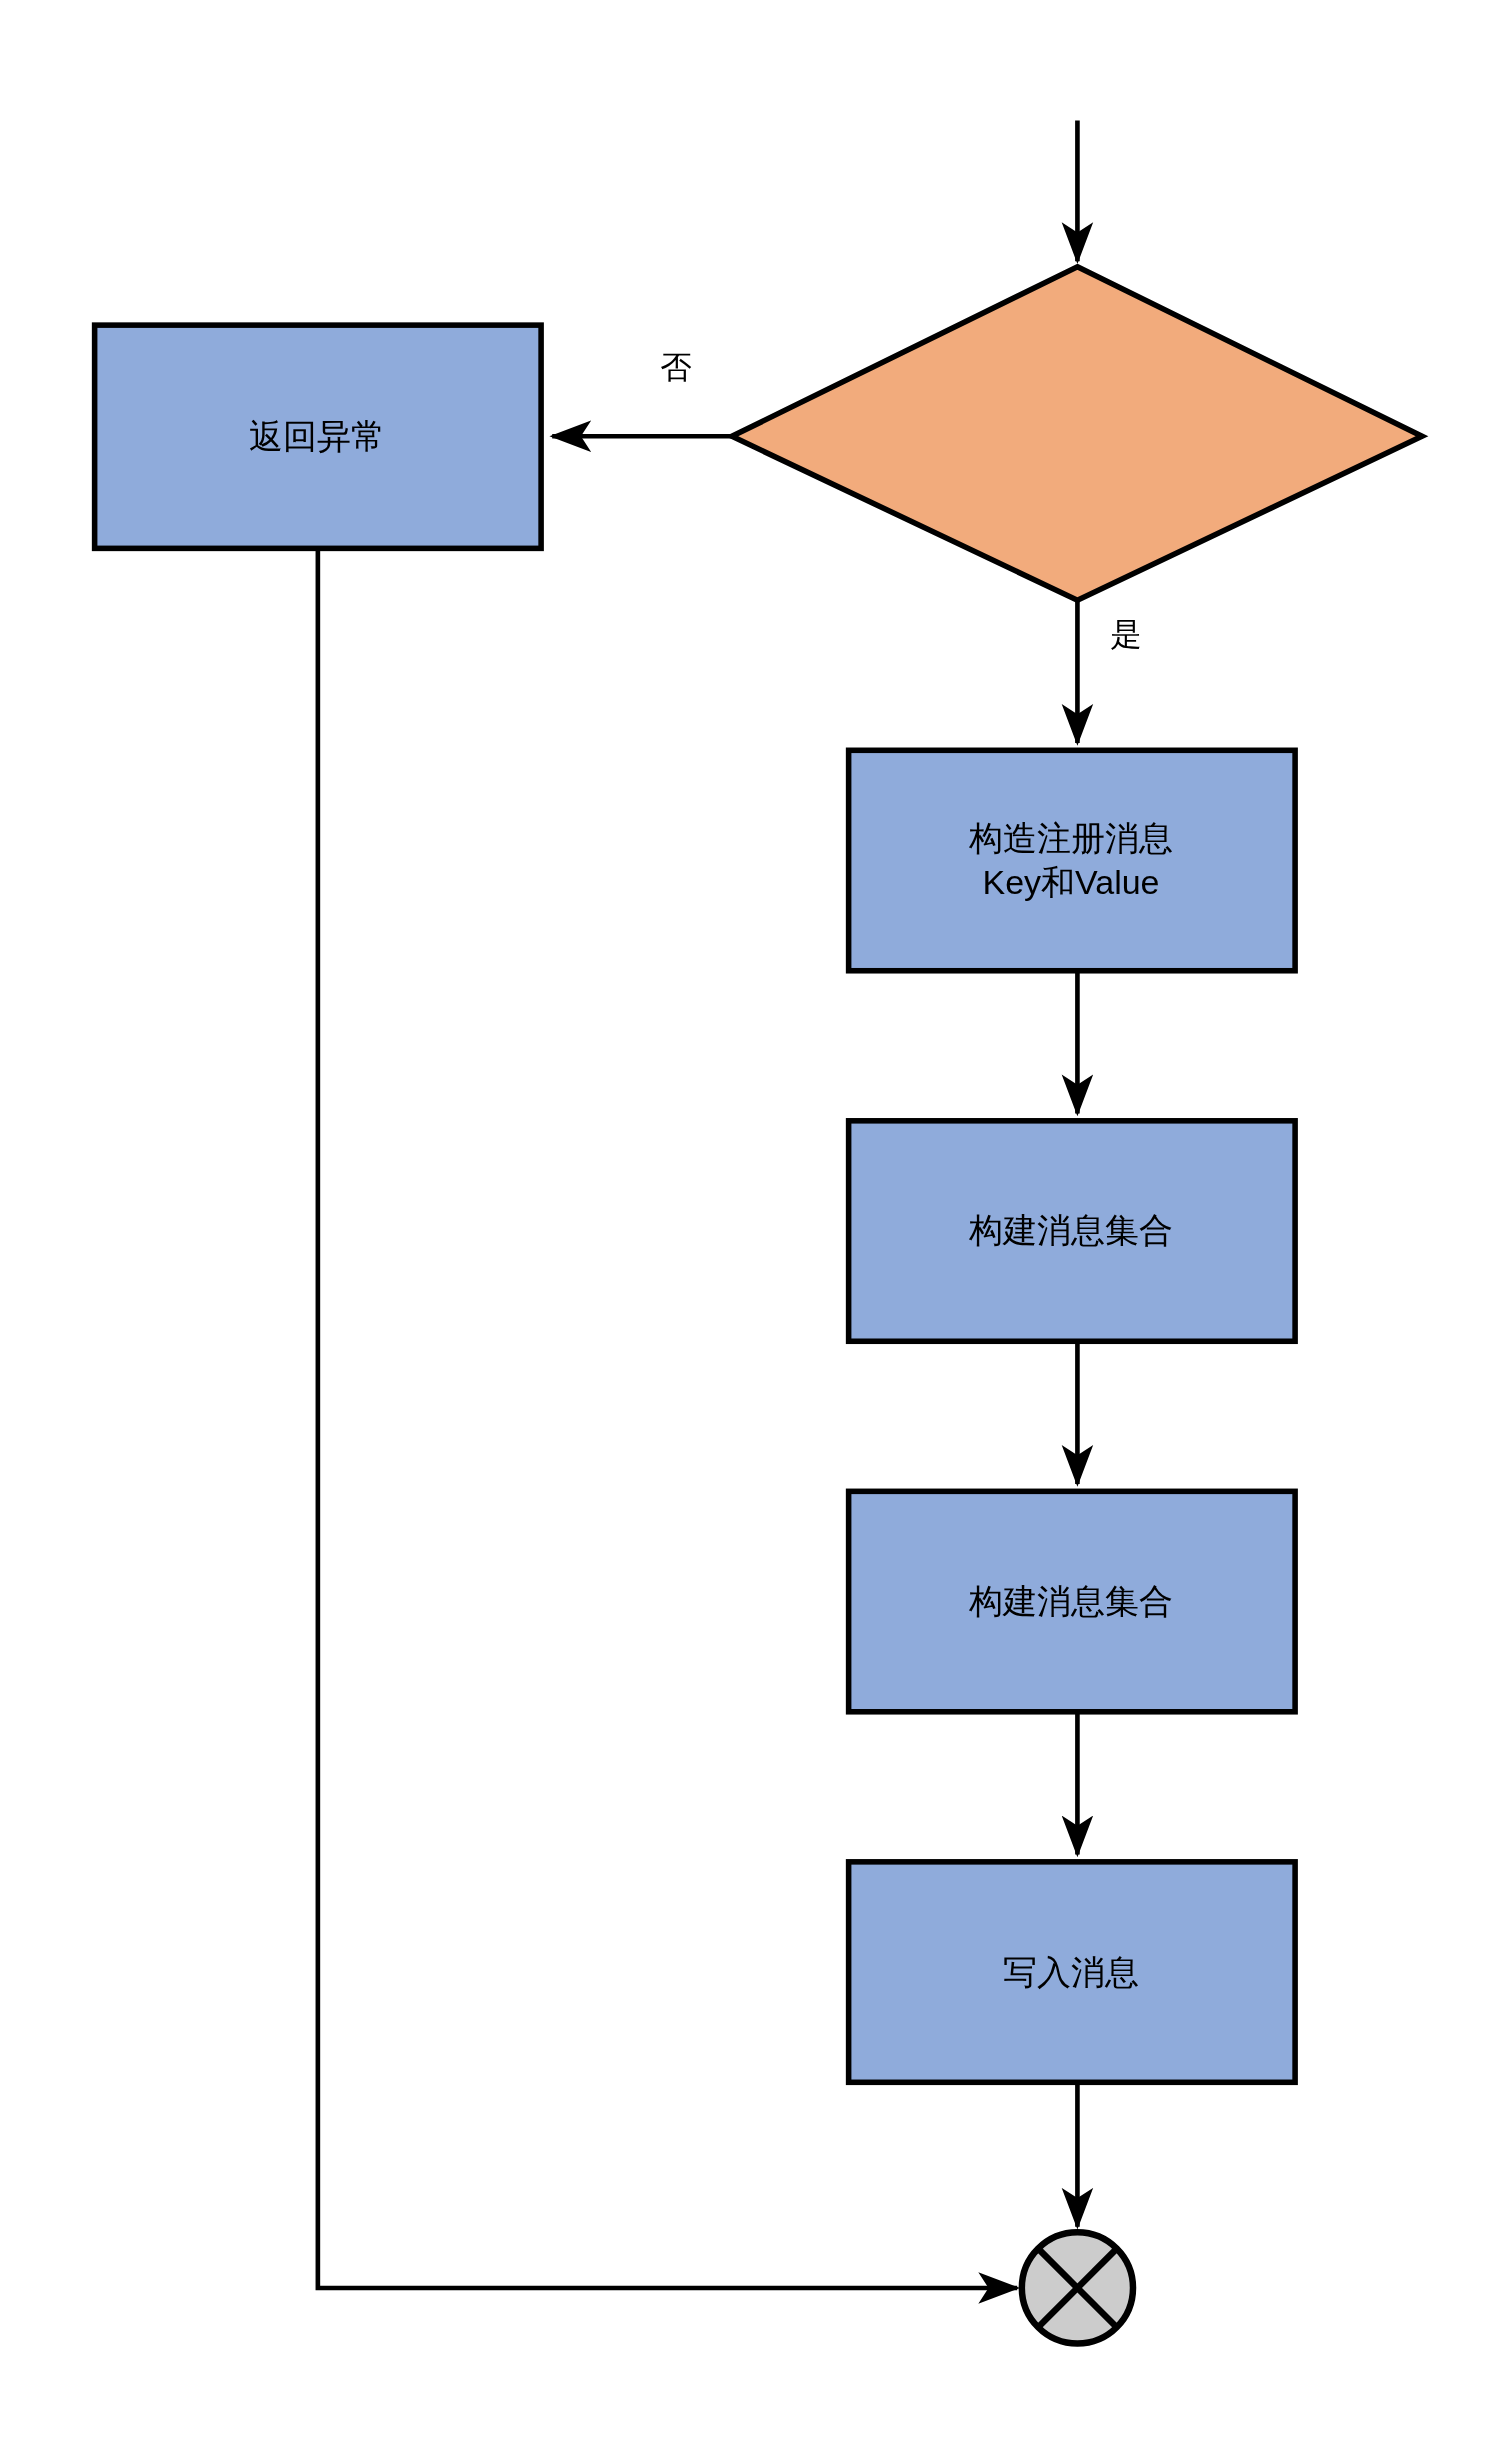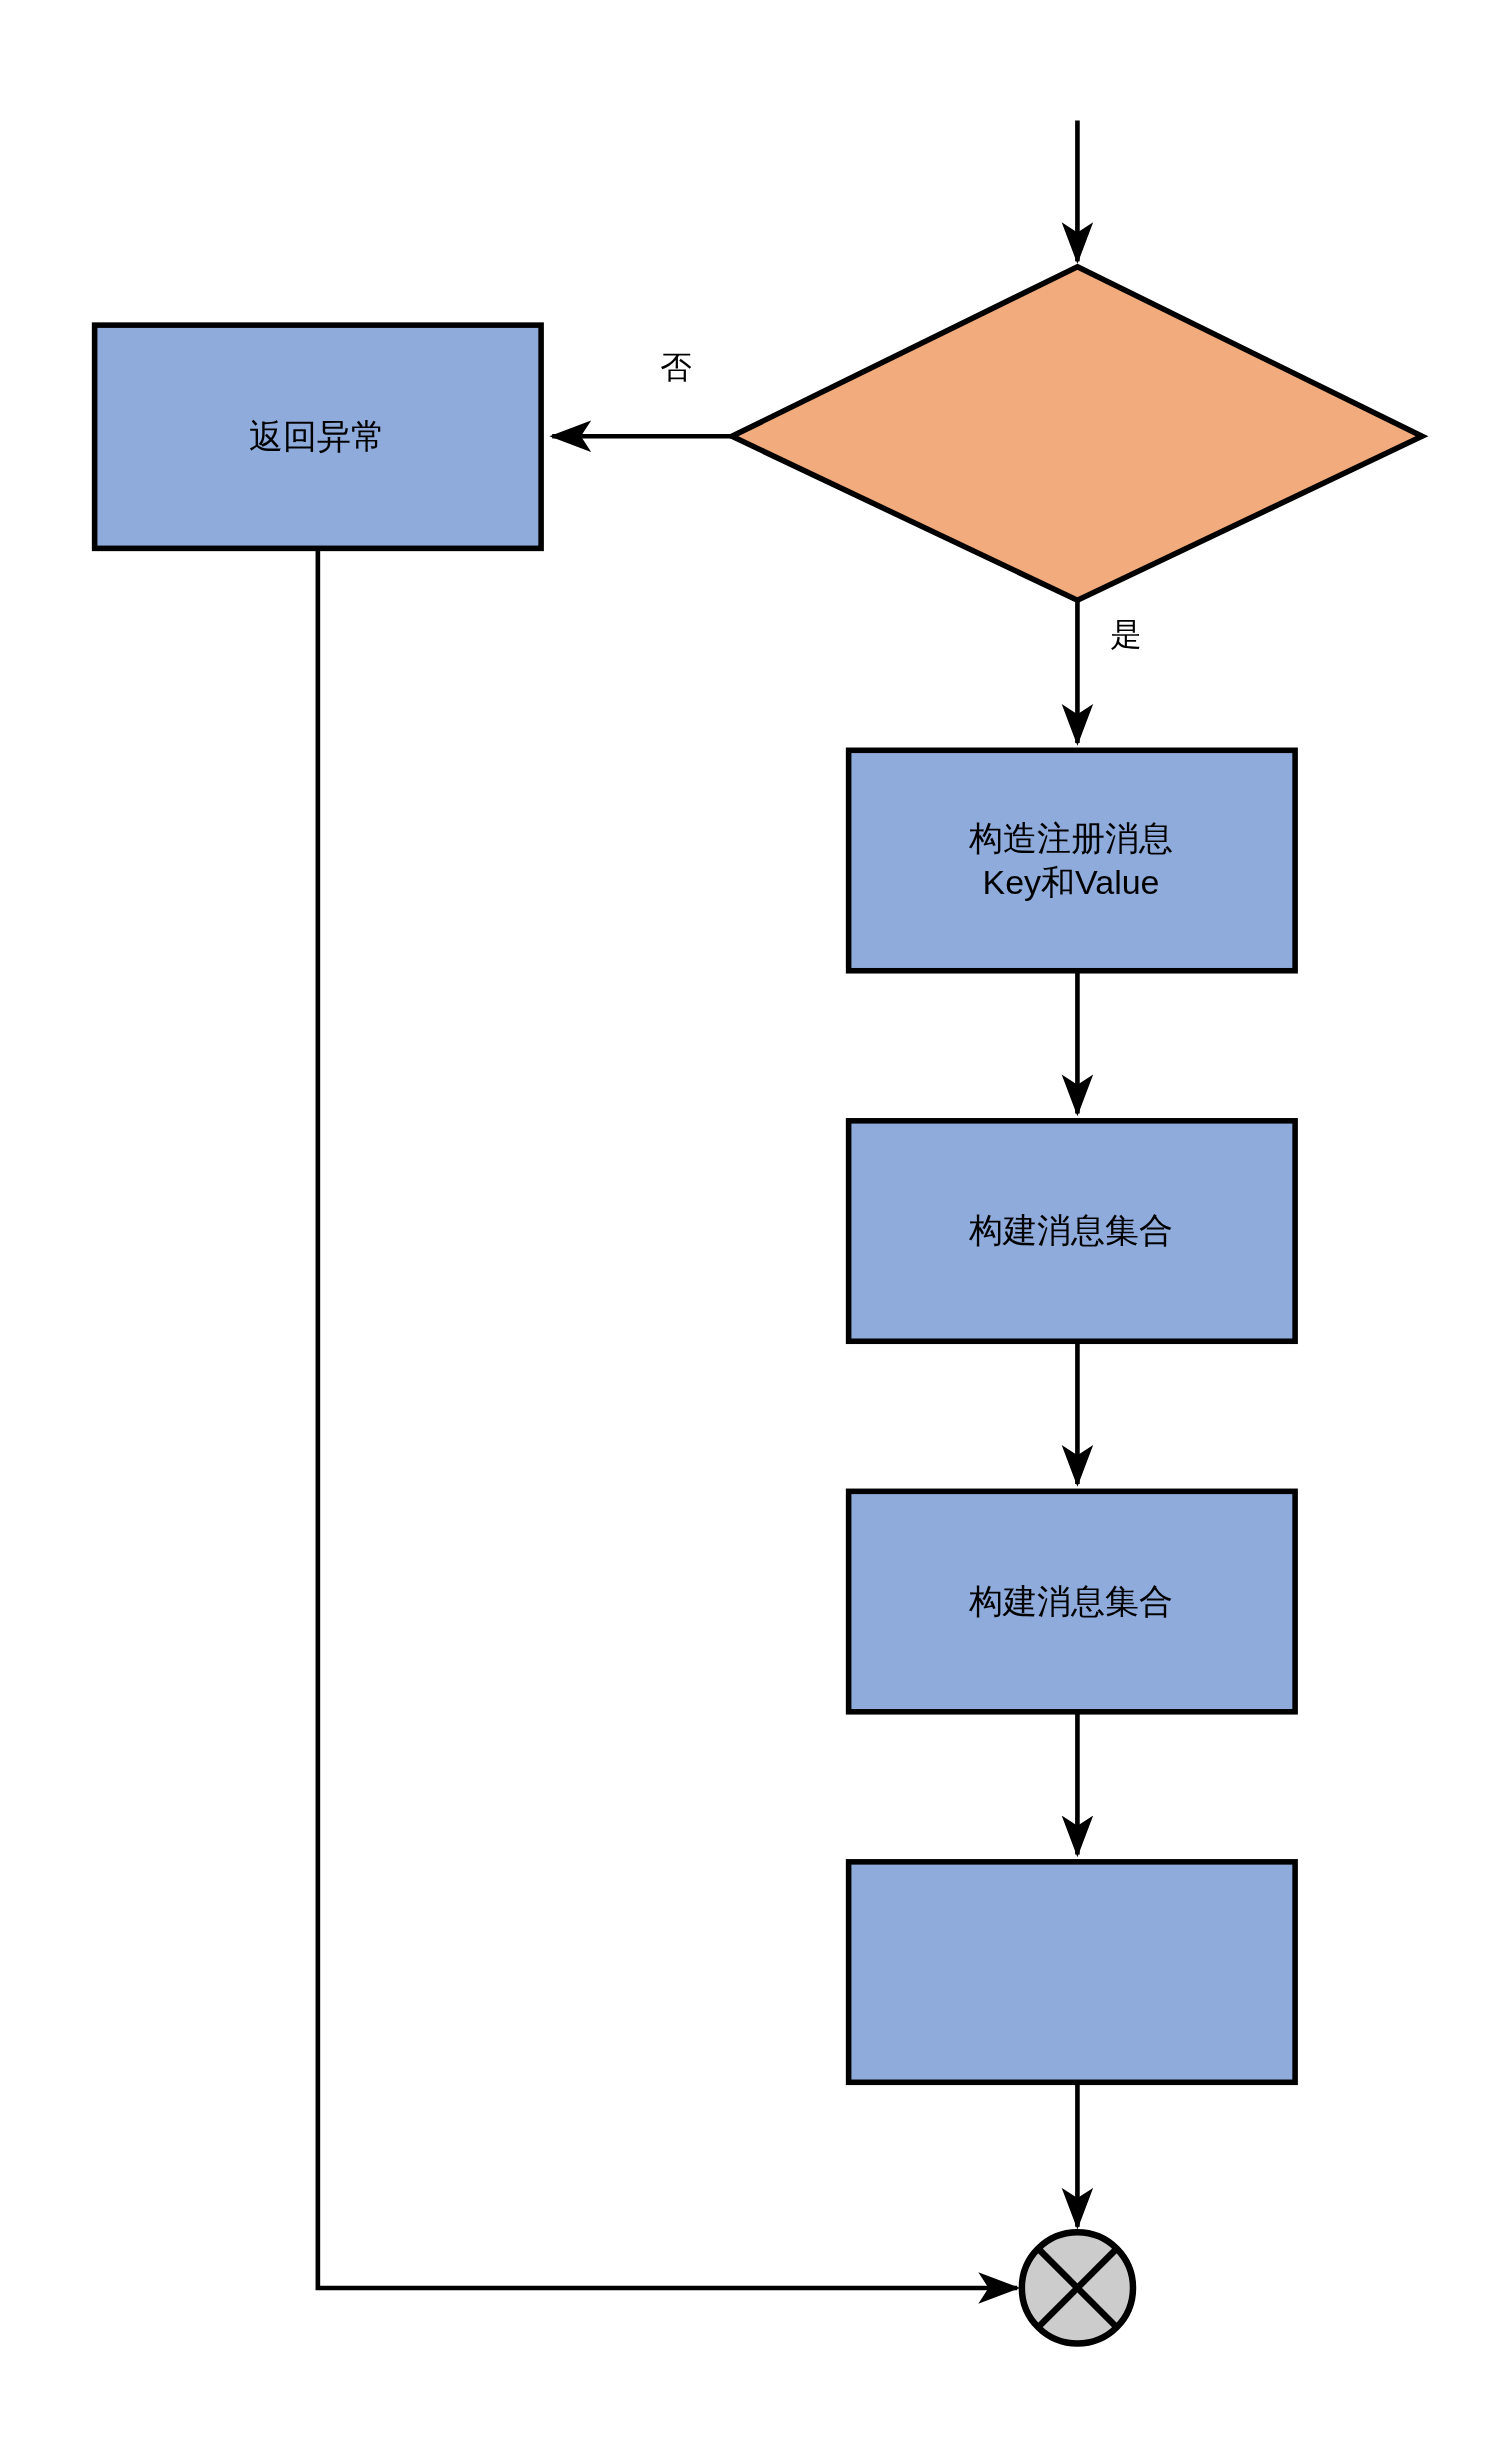--- a/index.html
+++ b/index.html
@@ -112,19 +112,20 @@
   <div class="node-label" style="left:94px; top:325px; width:446px; height:223px;">返回异常</div>
 
 
   <div class="node-label" style="left:848px; top:750px; width:446px; height:220px;">构造注册消息
 Key和Value</div>
 
   <div class="node-label" style="left:848px; top:1121px; width:446px; height:220px;font-family:Liberation Serif, serif;">构建消息集合</div>
 
   <div class="node-label" style="left:848px; top:1491px; width:446px; height:220px;">构建消息集合</div>
 
+  <div class="node-label" style="left:848px; top:1862px; width:446px; height:220px;">写入消息</div>
 
   <div class="edge-label" style="left:648px; top:352px; width:56px;">否</div>
 
   <div class="edge-label" style="left:1098px; top:619px; width:56px;">是</div>
 
 </div>
 
 
 </body></html>

